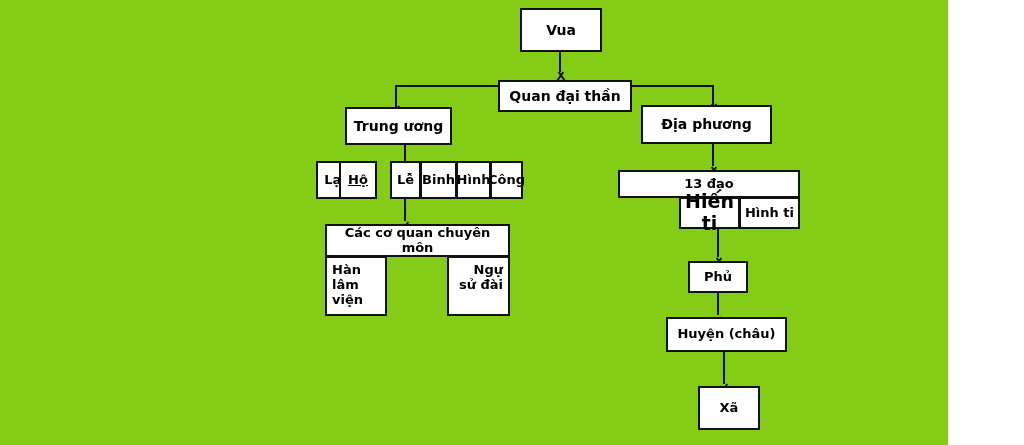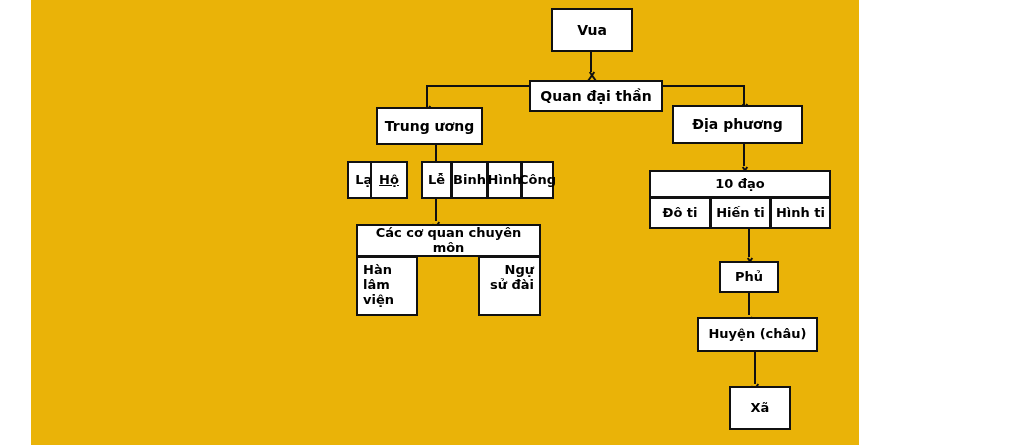--- a/index.html
+++ b/index.html
@@ -3,26 +3,25 @@
 <meta charset="utf-8">
 <title>So do to chuc bo may nha nuoc</title>
 <style>
   html, body {
     margin: 0;
     padding: 0;
     background: #ffffff;
   }
   #canvas {
     position: relative;
-    width: 828px;
+    width: 948px;
     height: 445px;
-    background: #eab308;
+    background: #84cc16;
     font-family: "DejaVu Sans", "Liberation Sans", sans-serif;
     overflow: hidden;
-    margin-left: 31px;
   }
   .box {
     position: absolute;
     box-sizing: border-box;
     border: 2px solid #111111;
     background: #ffffff;
     display: flex;
     align-items: center;
     justify-content: center;
     text-align: center;
@@ -122,24 +121,23 @@
   <div class="box tight" style="left:390px; top:161px; width:31px; height:38px; font-size:13px;">Lễ</div>
   <div class="box tight" style="left:420px; top:161px; width:37px; height:38px; font-size:13px;">Binh</div>
   <div class="box tight" style="left:456px; top:161px; width:35px; height:38px; font-size:13px;">Hình</div>
   <div class="box tight" style="left:490px; top:161px; width:33px; height:38px; font-size:13px;">Công</div>
 
   <div class="box" style="left:325px; top:224px; width:185px; height:33px; font-size:13px;">Các cơ quan chuyên môn</div>
 
   <div class="box left-align" style="left:325px; top:256px; width:62px; height:60px; font-size:13px;">Hàn lâm viện</div>
   <div class="box left-align" style="left:447px; top:256px; width:63px; height:60px; font-size:13px;text-align:right;">Ngự sử đài</div>
 
-  <div class="box" style="left:618px; top:170px; width:182px; height:28px; font-size:13px;">10 đạo</div>
+  <div class="box" style="left:618px; top:170px; width:182px; height:28px; font-size:13px;">13 đạo</div>
 
-  <div class="box" style="left:618px; top:197px; width:62px; height:32px; font-size:13px;">Đô ti</div>
-  <div class="box" style="left:679px; top:197px; width:61px; height:32px; font-size:13px;">Hiến ti</div>
+  <div class="box" style="left:679px; top:197px; width:61px; height:32px; font-size:19px;">Hiến ti</div>
   <div class="box" style="left:739px; top:197px; width:61px; height:32px; font-size:13px;">Hình ti</div>
 
   <div class="box" style="left:688px; top:261px; width:60px; height:32px; font-size:13px;">Phủ</div>
 
   <div class="box" style="left:666px; top:317px; width:121px; height:35px; font-size:13px;">Huyện (châu)</div>
 
   <div class="box" style="left:698px; top:386px; width:62px; height:44px; font-size:13px;">Xã</div>
 
 </div>
 

